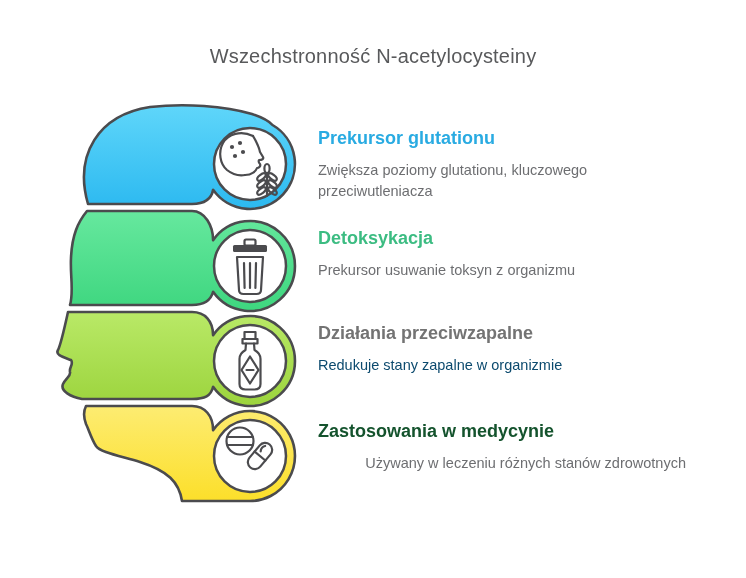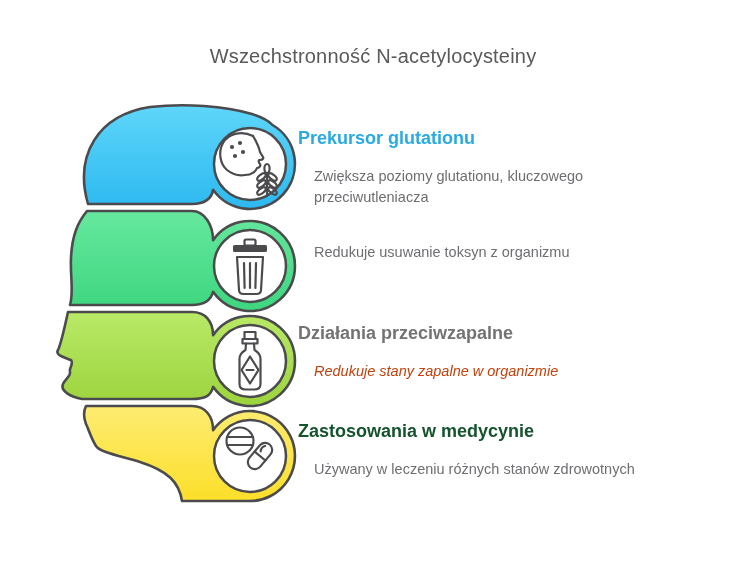--- a/index.html
+++ b/index.html
@@ -13,23 +13,23 @@
   .canvas{position:absolute;inset:0;width:746px;height:578px;}
   .title{
     position:absolute;top:44px;left:0;width:746px;
     text-align:center;font-size:20px;font-weight:500;line-height:24px;
     letter-spacing:.2px;
   }
   .head-svg{position:absolute;left:0;top:0;}
   svg .ol{stroke-linecap:round;stroke-linejoin:round;stroke-width:2.2;}
   svg .ring{stroke-width:2.5;}
   svg .band{stroke-width:2.6;}
-  .section{position:absolute;left:298px;width:368px;}
+  .section{position:absolute;left:318px;width:368px;}
   .section h3{margin:0 0 10px 0;font-size:18px;font-weight:700;line-height:24px;}
-  .section p{margin:16px;font-size:14.5px;line-height:21px;}
+  .section p{margin:0;font-size:14.5px;line-height:21px;}
   .s0{top:126px;} .s1{top:226px;} .s2{top:321px;} .s3{top:419px;}
 </style>
 </head>
 <body>
 
 <div class="canvas">
 
   <div class="title" style="color: rgb(88, 89, 91);">Wszechstronność N-acetylocysteiny</div>
 
   <svg class="head-svg" width="746" height="578" viewBox="0 0 746 578">
@@ -116,26 +116,27 @@
       </g>
     </g>
   </svg>
 
   <div class="section s0">
     <h3 style="color: rgb(41, 171, 226);">Prekursor glutationu</h3>
     <p style="color: rgb(109, 110, 113);">Zwiększa poziomy glutationu, kluczowego przeciwutleniacza</p>
   </div>
 
   <div class="section s1">
-    <p style="color: rgb(109, 110, 113);">Redukuje usuwanie toksyn z organizmu</p>
+    <h3 style="color: rgb(60, 188, 130);">Detoksykacja</h3>
+    <p style="color: rgb(109, 110, 113);">Prekursor usuwanie toksyn z organizmu</p>
   </div>
 
   <div class="section s2">
     <h3 style="color: #737373;">Działania przeciwzapalne</h3>
-    <p style="color: #c2410c; font-style: italic;">Redukuje stany zapalne w organizmie</p>
+    <p style="color: #0c4a6e;">Redukuje stany zapalne w organizmie</p>
   </div>
 
   <div class="section s3">
     <h3 style="color: #14532d;">Zastosowania w medycynie</h3>
-    <p style="color: rgb(109, 110, 113);">Używany w leczeniu różnych stanów zdrowotnych</p>
+    <p style="color: rgb(109, 110, 113); text-align: right;">Używany w leczeniu różnych stanów zdrowotnych</p>
   </div>
 
 </div>
 
 </body></html>

